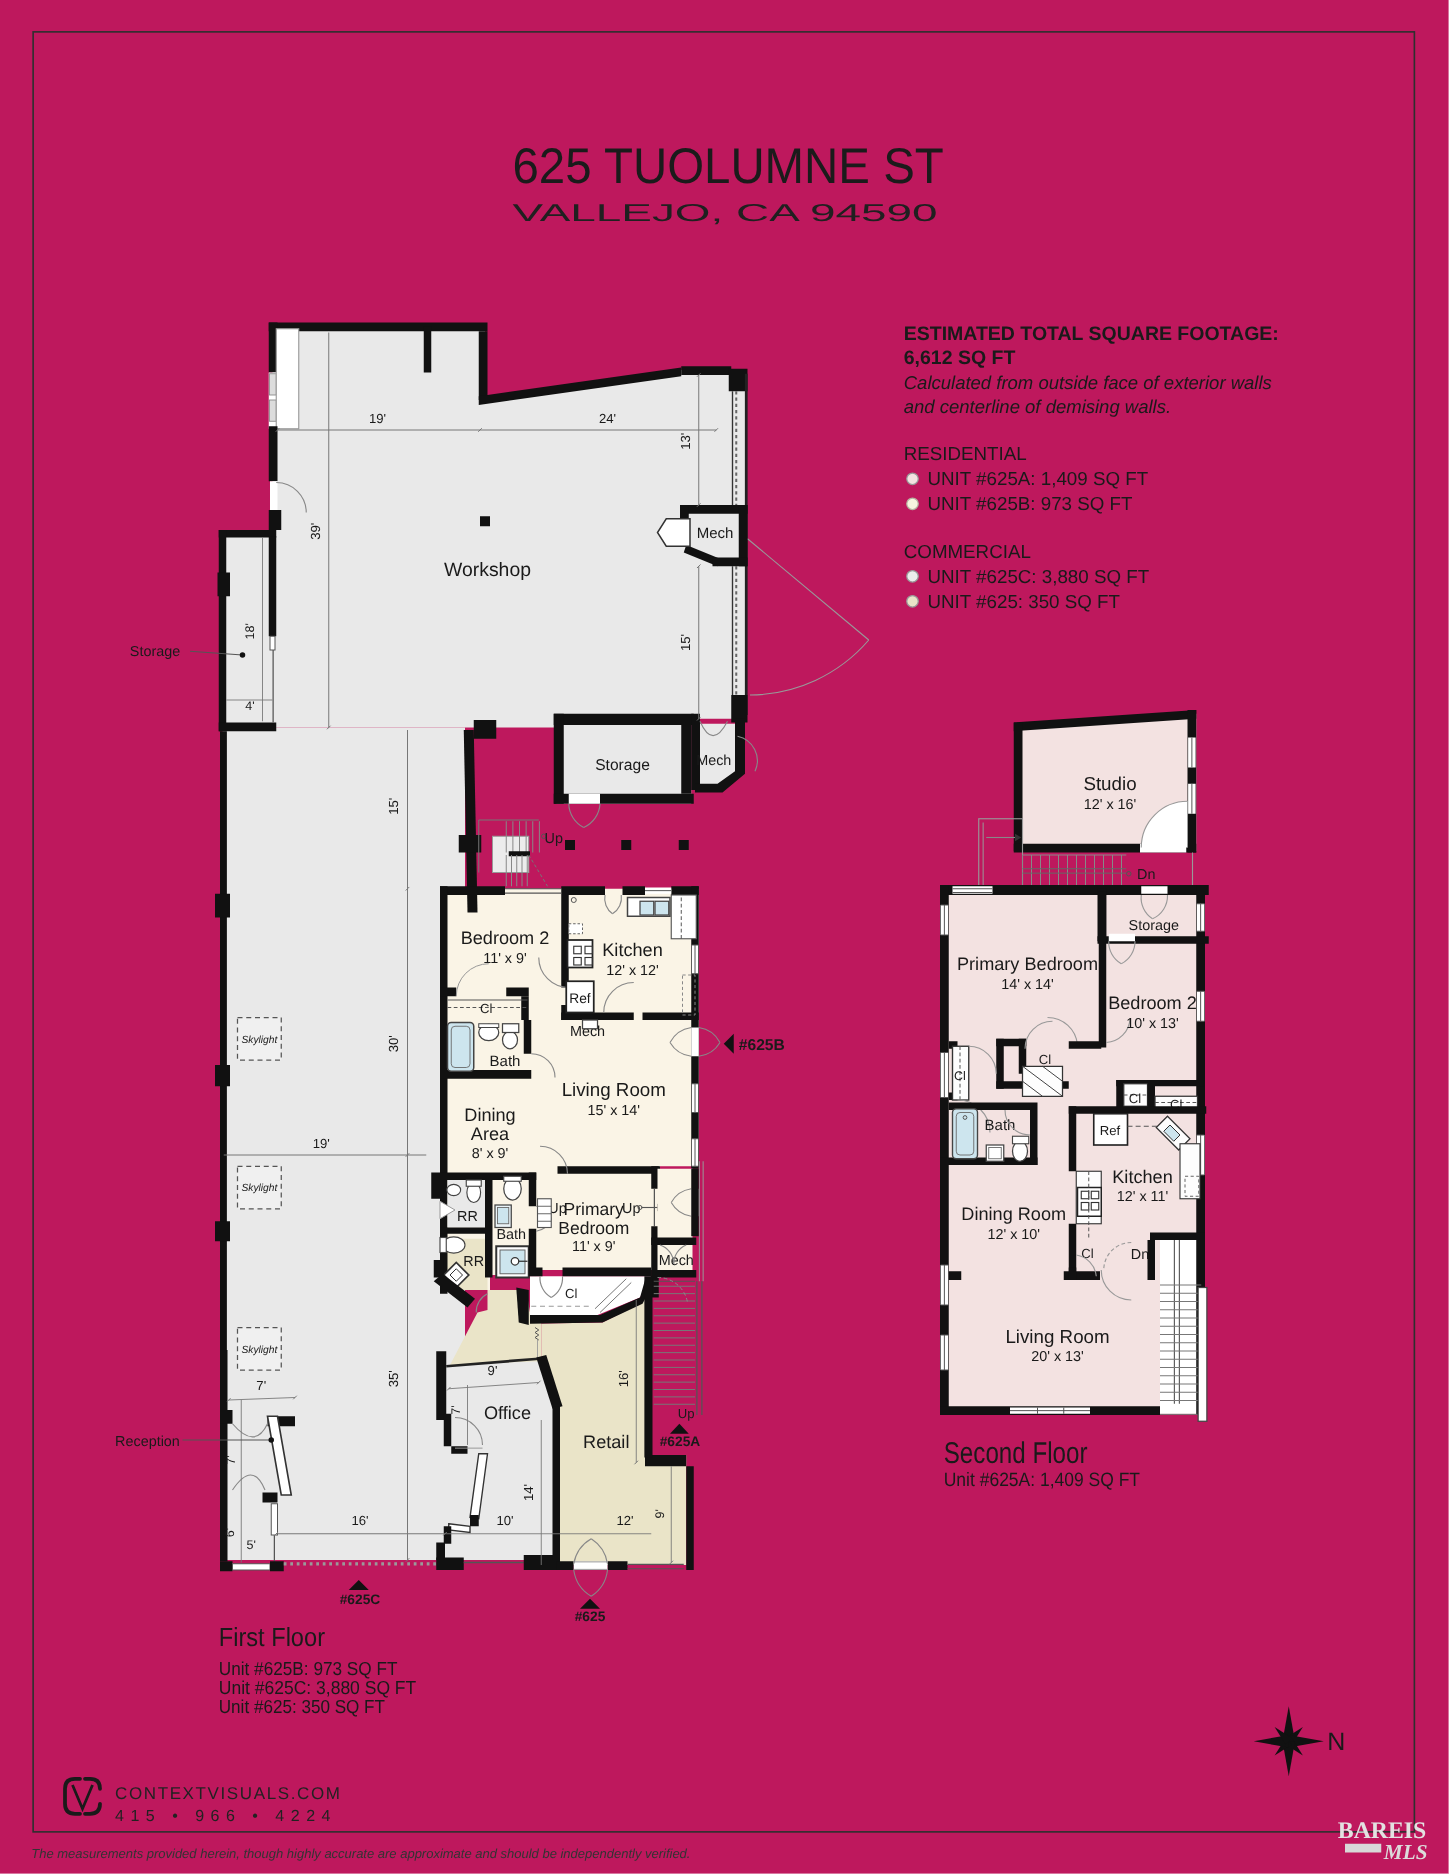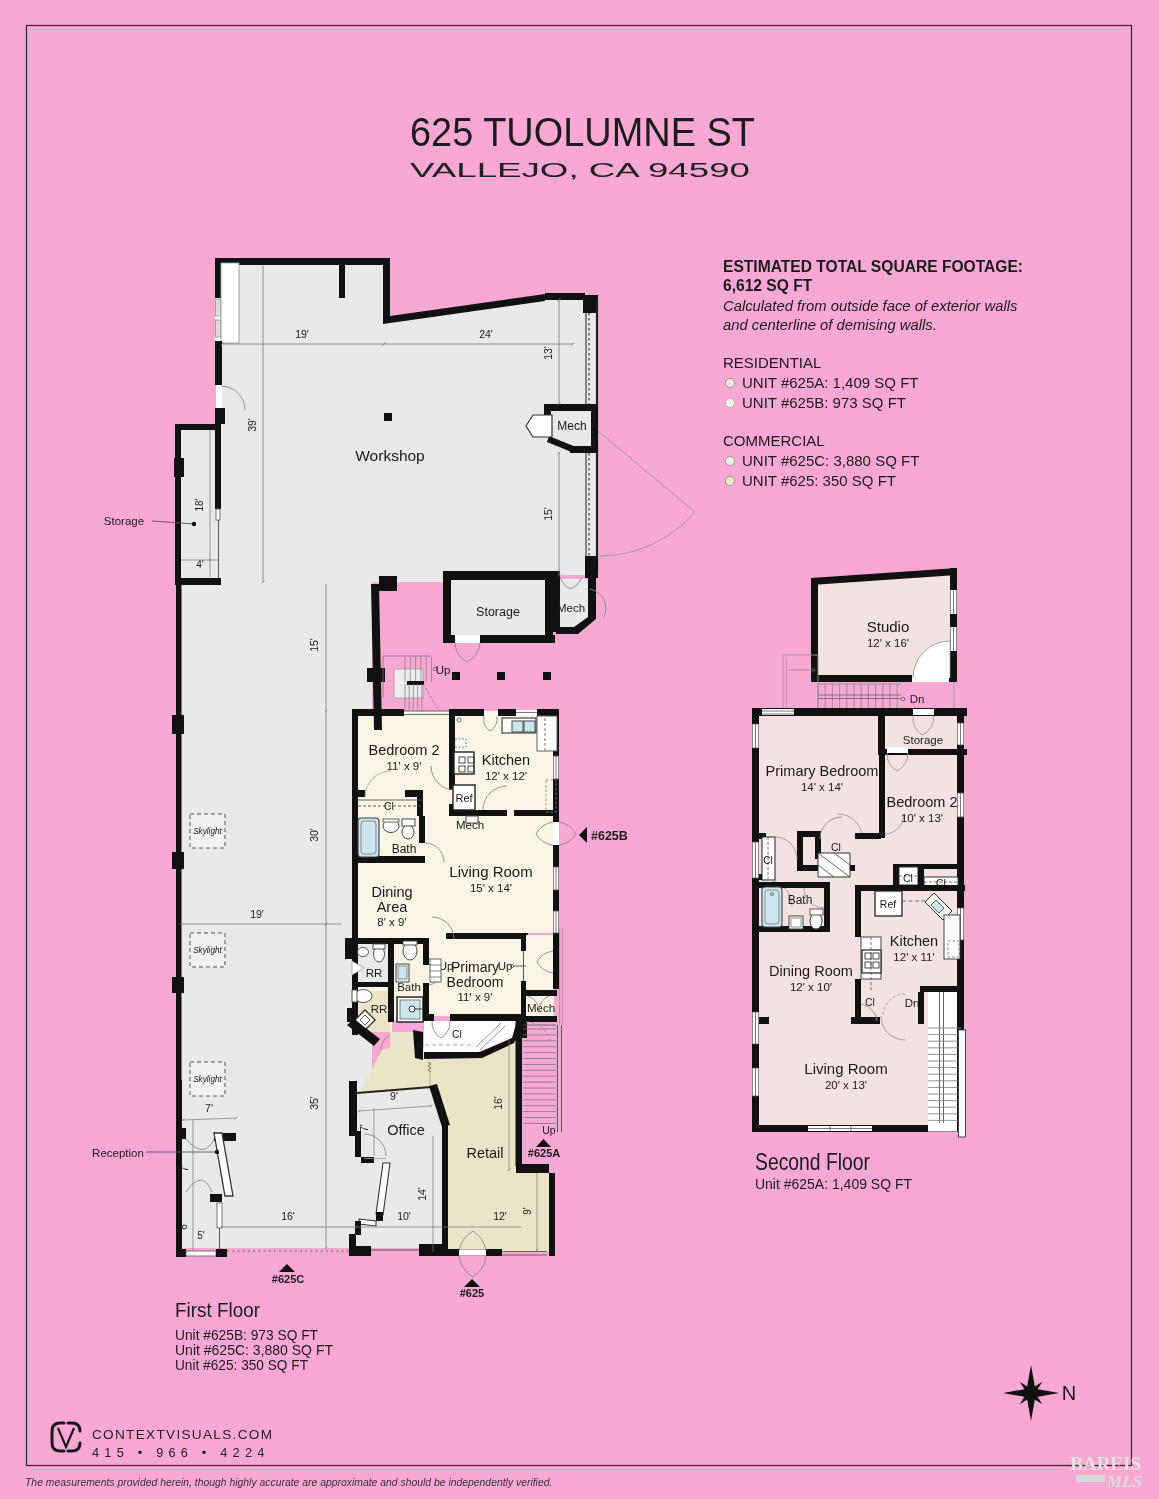--- a/index.html
+++ b/index.html
@@ -1,14 +1,14 @@
 <!DOCTYPE html>
 <html><head><meta charset="utf-8"><style>
 html,body{margin:0;padding:0;background:#fff;}
-#page{position:relative;width:1159px;height:1499px;background:#f9a8d4;overflow:hidden;}
+#page{position:relative;width:1159px;height:1499px;background:#be185d;overflow:hidden;}
 </style></head><body>
 <div id="page">
 <svg width="1159" height="1499" viewBox="0 0 1159 1499">
 <rect x="26.5" y="25.5" width="1105" height="1440" fill="none" stroke="#2f2f2f" stroke-width="1.3"></rect>
 <text x="410" y="146" font-family="Liberation Sans, sans-serif" font-size="40" text-anchor="start" fill="#1b1b1b" textLength="345" lengthAdjust="spacingAndGlyphs">625 TUOLUMNE ST</text>
 <text x="410" y="177" font-family="Liberation Sans, sans-serif" font-size="19.5" text-anchor="start" fill="#202020" textLength="340" lengthAdjust="spacingAndGlyphs">VALLEJO, CA 94590</text>
 <text x="723" y="272" font-family="Liberation Sans, sans-serif" font-size="15.6" text-anchor="start" fill="#1a1a1a" font-weight="bold">ESTIMATED TOTAL SQUARE FOOTAGE:</text>
 <text x="723" y="291" font-family="Liberation Sans, sans-serif" font-size="15.6" text-anchor="start" fill="#1a1a1a" font-weight="bold">6,612 SQ FT</text>
 <text x="723" y="311" font-family="Liberation Sans, sans-serif" font-size="14.8" text-anchor="start" fill="#1a1a1a" font-style="italic">Calculated from outside face of exterior walls</text>
 <text x="723" y="330" font-family="Liberation Sans, sans-serif" font-size="14.8" text-anchor="start" fill="#1a1a1a" font-style="italic">and centerline of demising walls.</text>

